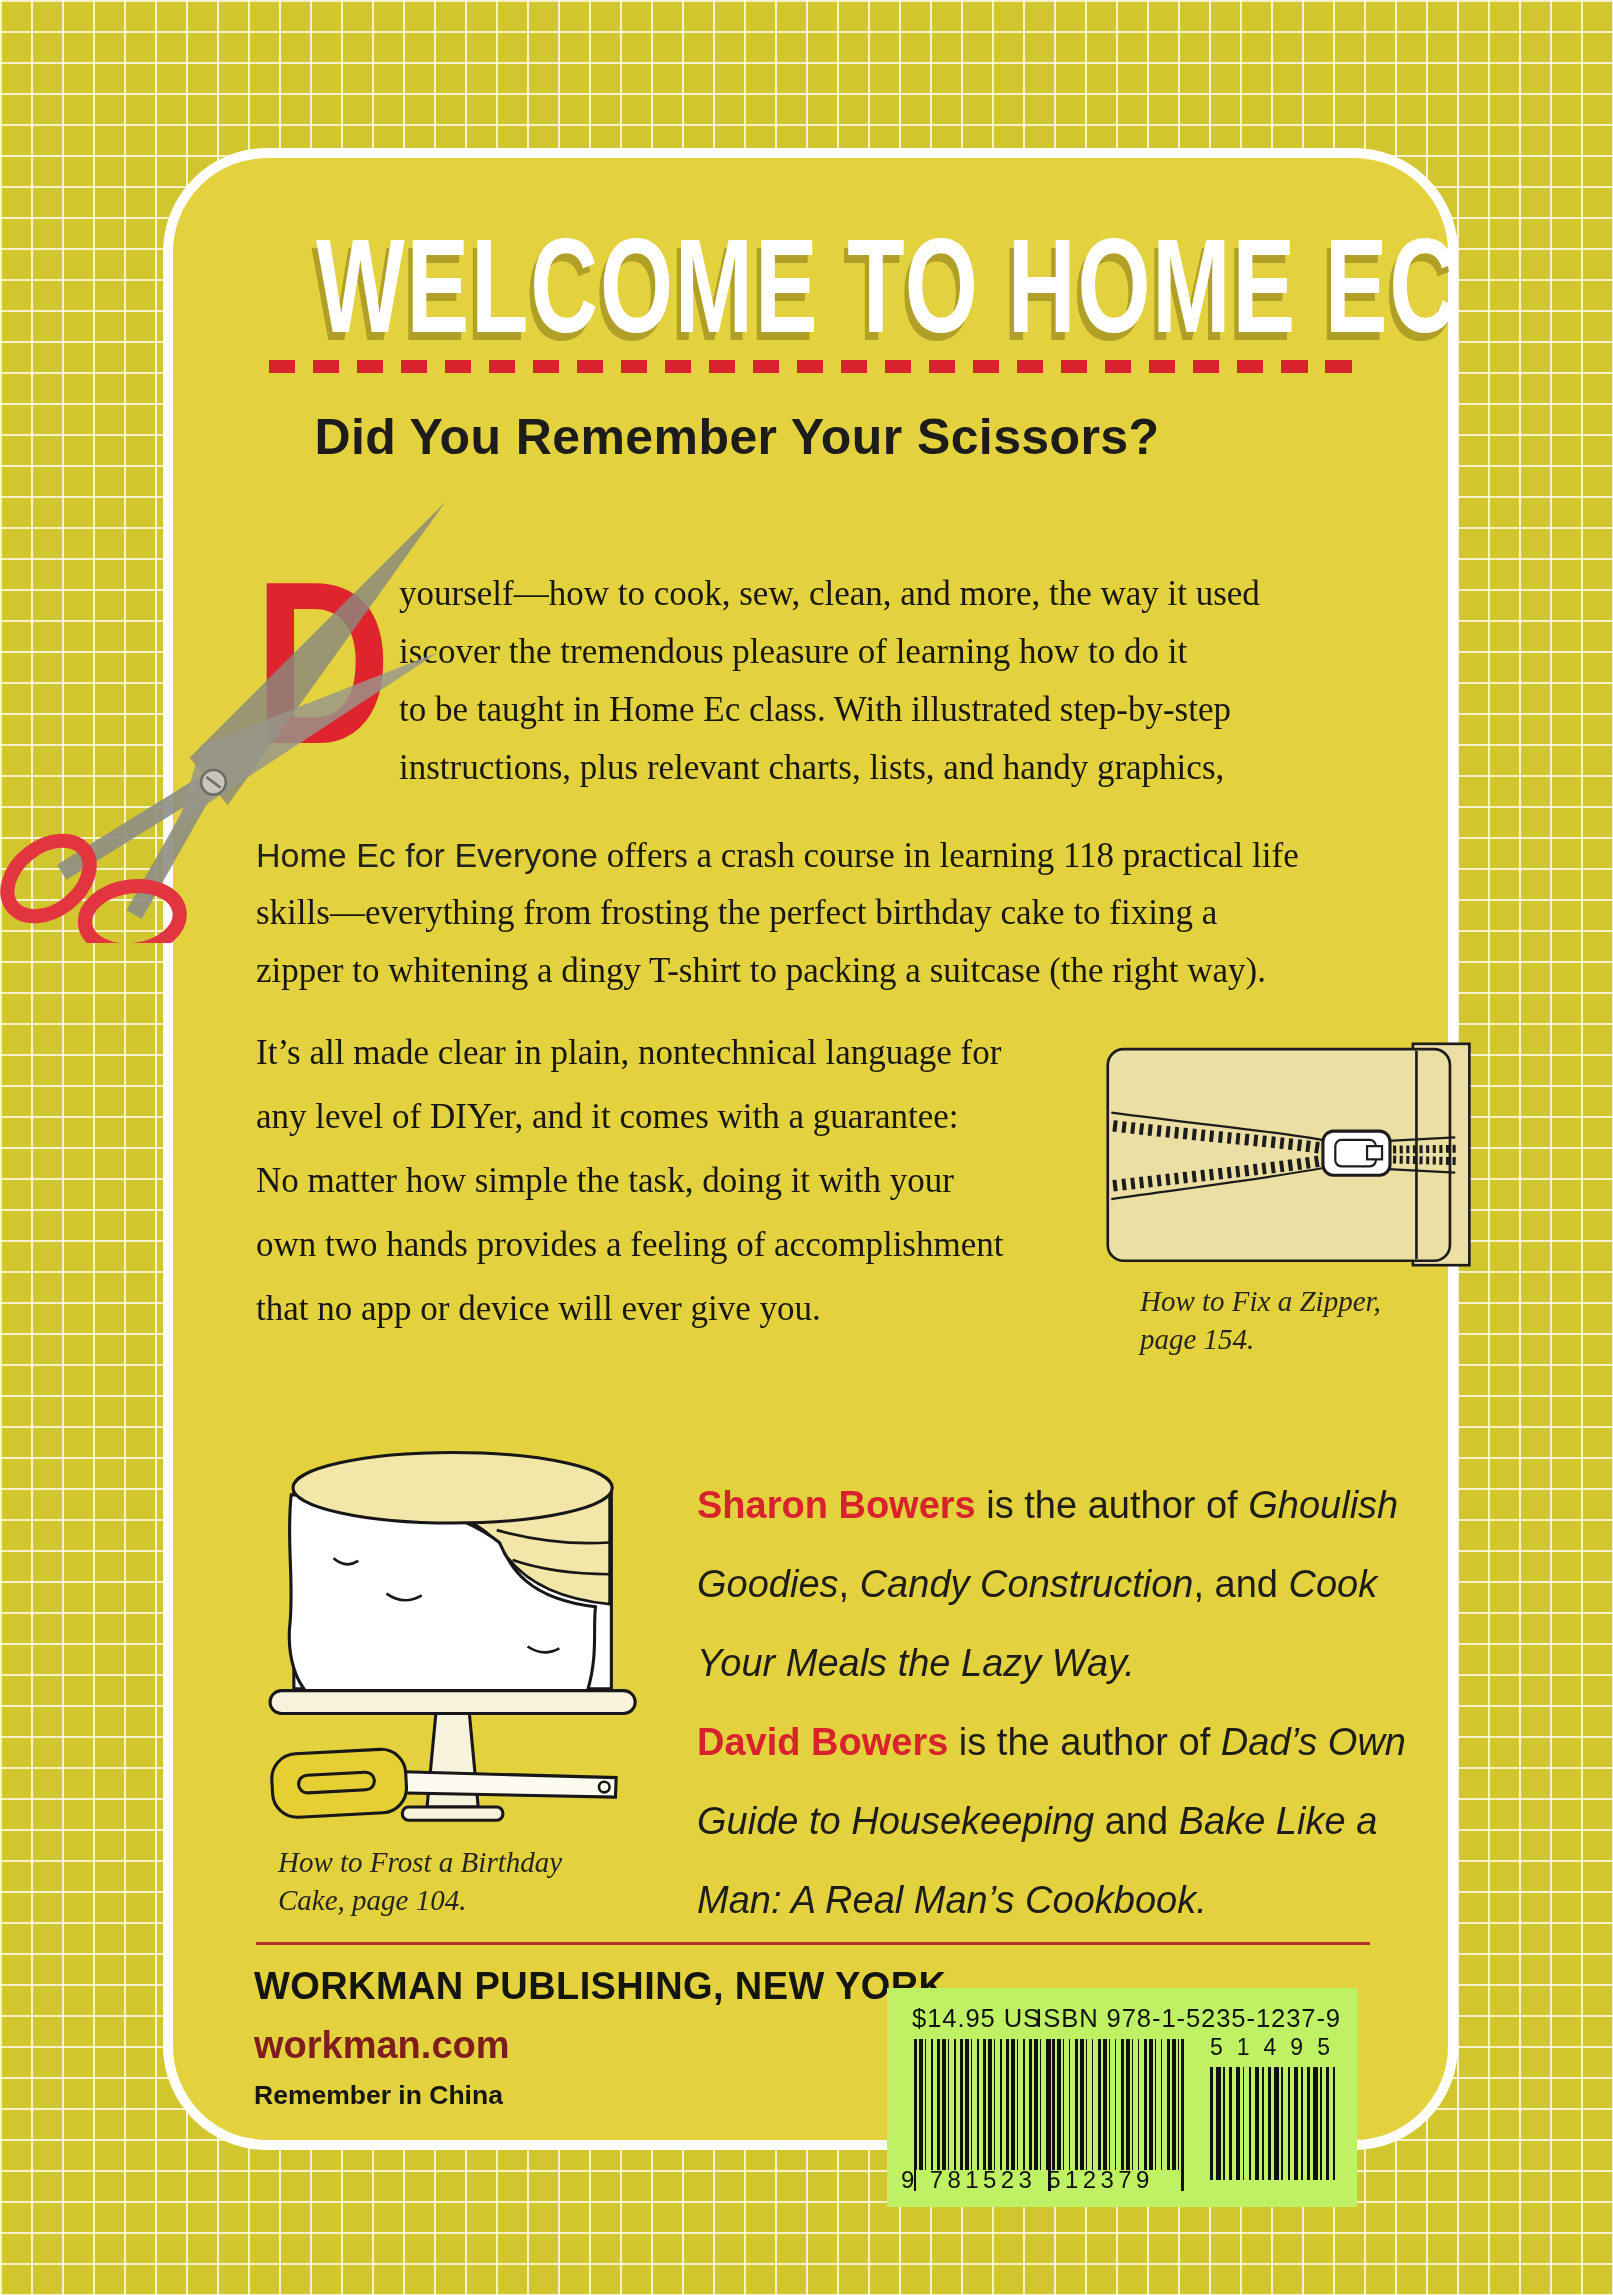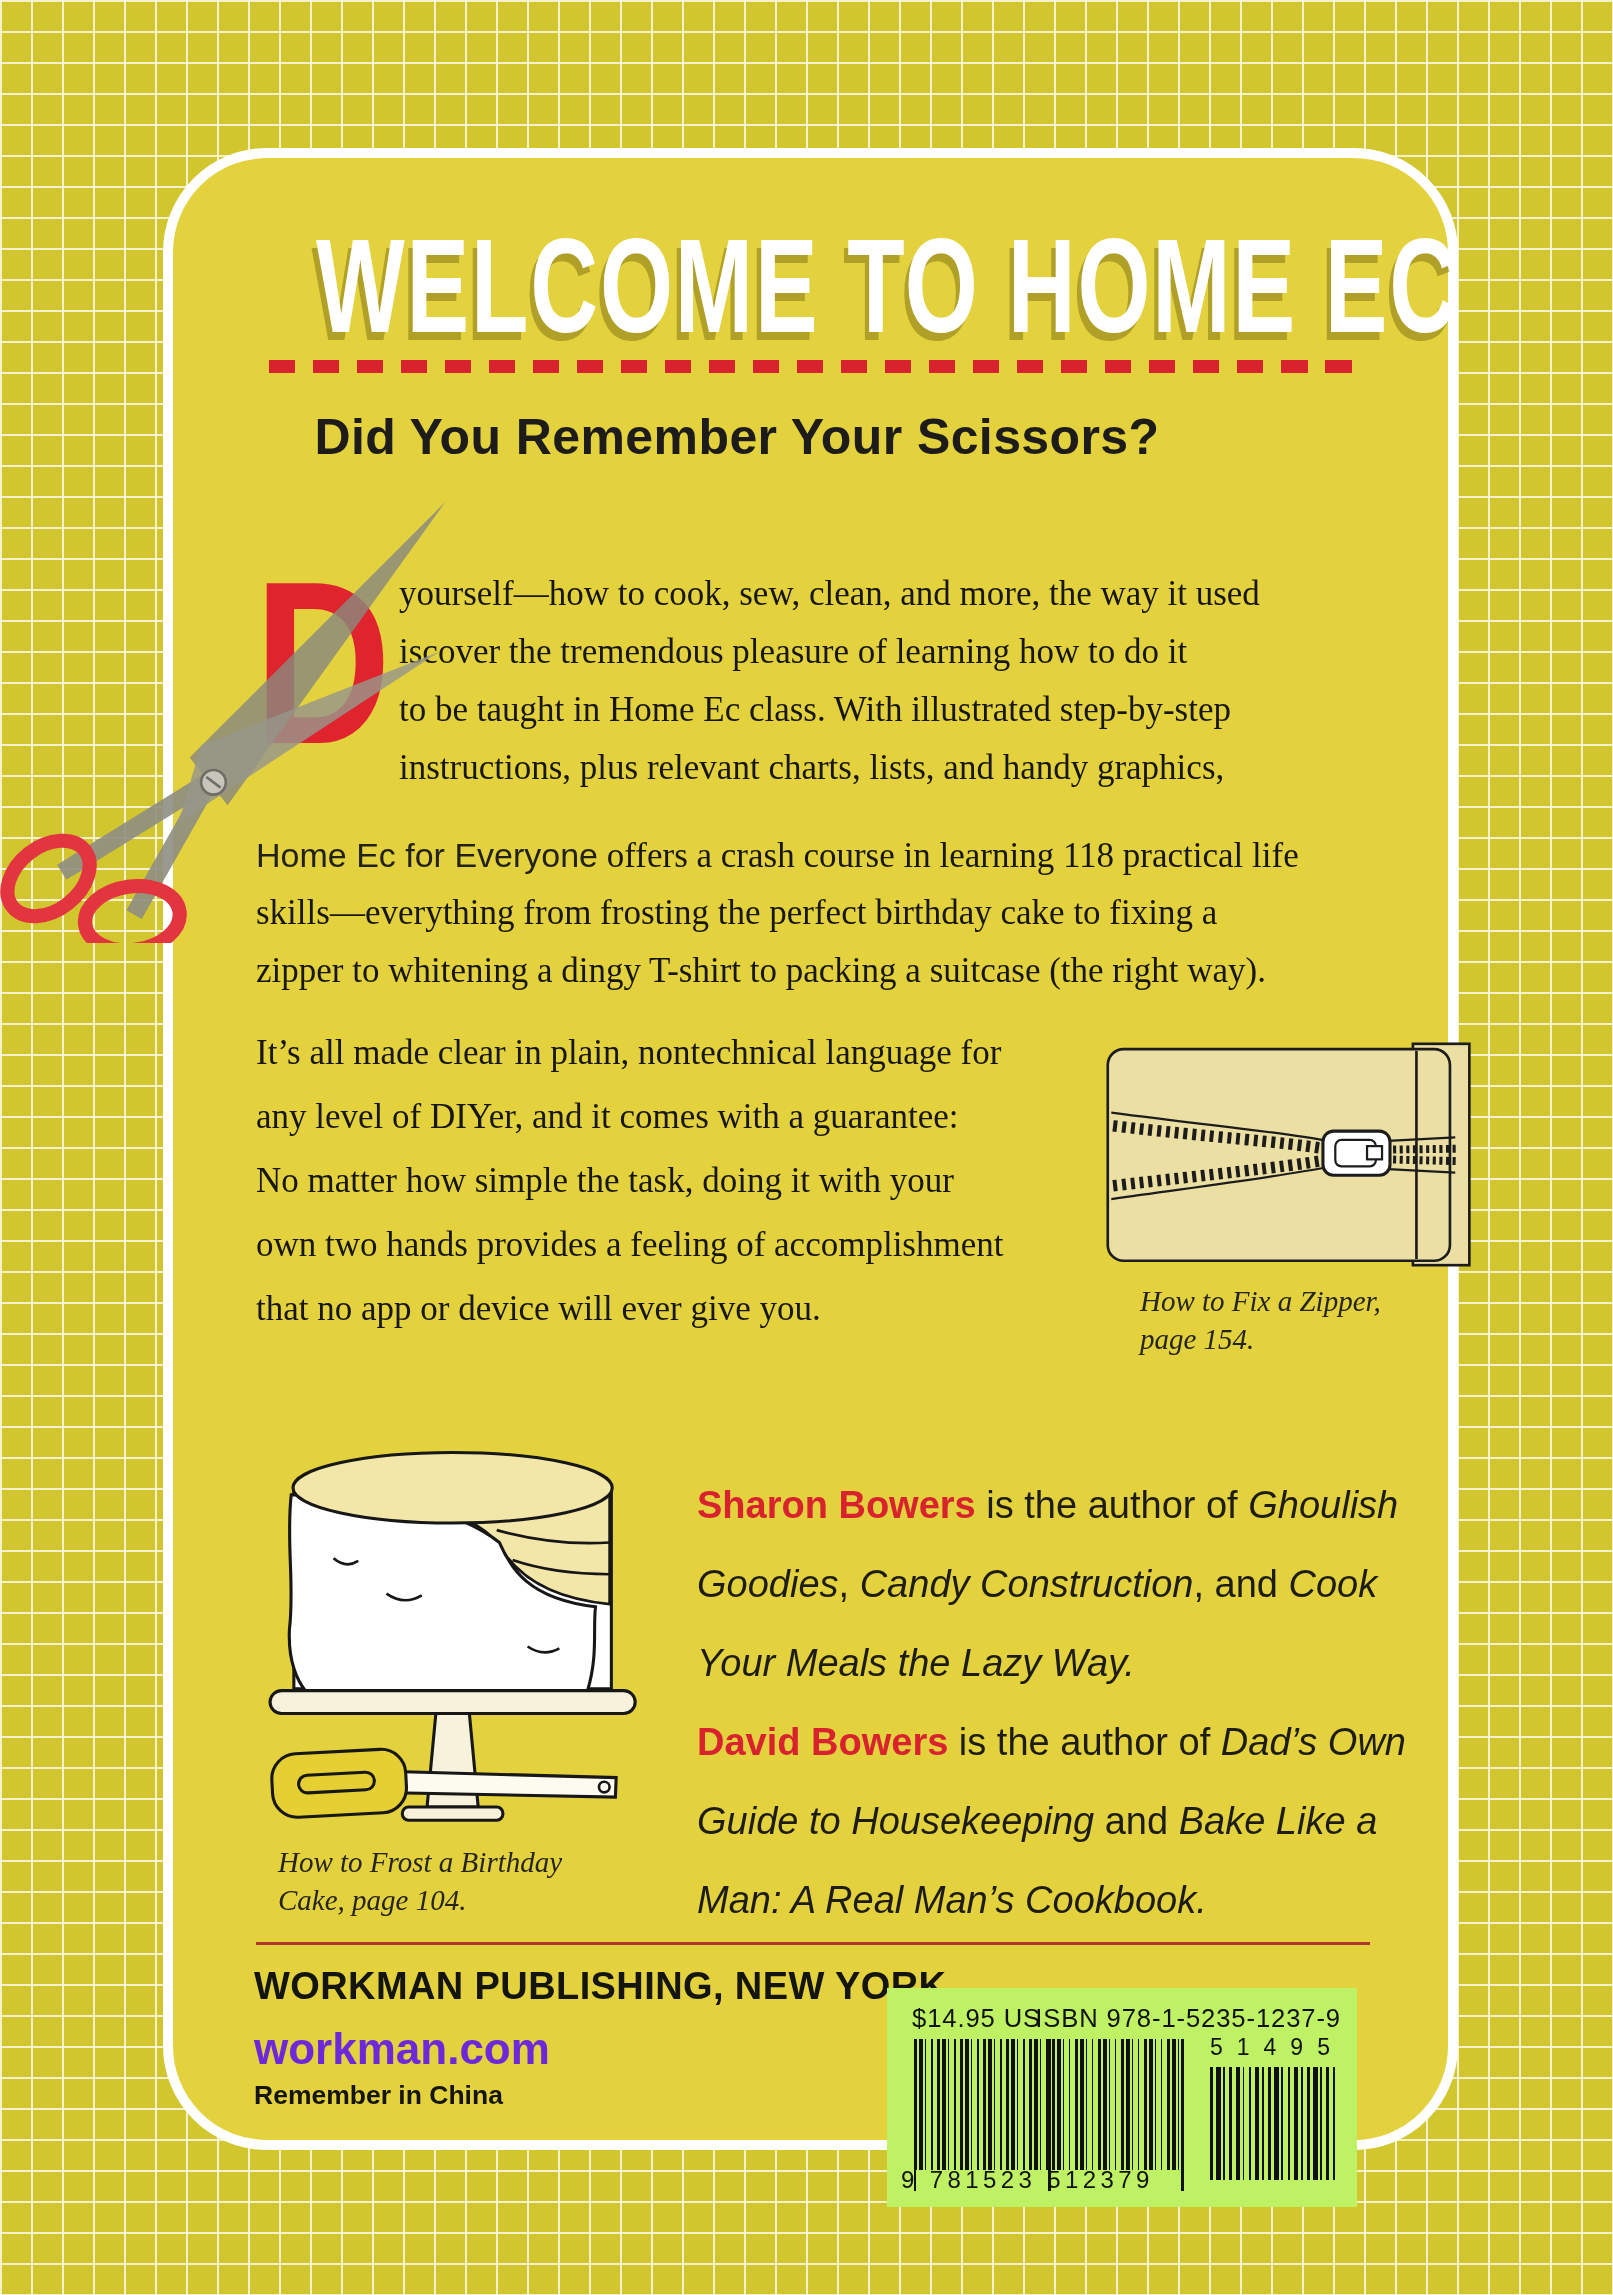--- a/index.html
+++ b/index.html
@@ -53,21 +53,21 @@
   .zip-cap{position:absolute;left:1140px;top:1282px;z-index:4;}
   .cake-fig{position:absolute;left:263px;top:1426px;z-index:3;}
   .cake-cap{position:absolute;left:278px;top:1843px;z-index:3;}
   .scissors{position:absolute;left:0px;top:484px;z-index:6;}
   .bios{position:absolute;left:697px;top:1466px;width:733px;z-index:3;
     font-size:38px;line-height:79px;color:#1d1c16;}
   .bios .bio-name{color:#d8232e;font-weight:bold;}
   .bios .bk{font-style:italic;}
   .foot-line{position:absolute;left:256px;top:1942px;width:1114px;height:2.6px;background:#b0342b;z-index:3;}
   .publisher{position:absolute;left:254px;top:1965px;font-size:38px;font-weight:bold;color:#15150f;z-index:3;letter-spacing:0.4px;}
-  .website{position:absolute;left:254px;top:2024px;font-size:44px;font-weight:bold;color:#6d28d9;z-index:3;}
+  .website{position:absolute;left:254px;top:2024px;font-size:38px;font-weight:bold;color:#7f1d1d;z-index:3;}
   .printed{position:absolute;left:254px;top:2080px;font-size:26.5px;font-weight:bold;color:#15150f;z-index:3;}
   .barcode-box{
     position:absolute;left:887px;top:1988px;width:470px;height:219px;background:#bef264;z-index:7;
     color:#111;
   }
   .bc-price{position:absolute;left:25px;top:16px;font-size:25.6px;letter-spacing:0.9px;}
   .bc-isbn{position:absolute;right:16px;top:16px;font-size:25.6px;letter-spacing:0.9px;}
   .bc-bars{
     position:absolute;left:26.5px;top:51px;width:270px;height:131px;
     background:repeating-linear-gradient(90deg,#101010 0 2.6px,transparent 2.6px 5.3px,#101010 5.3px 8.8px,transparent 8.8px 10.6px,#101010 10.6px 12.4px,transparent 12.4px 17px,#101010 17px 18.5px,transparent 18.5px 23px);

